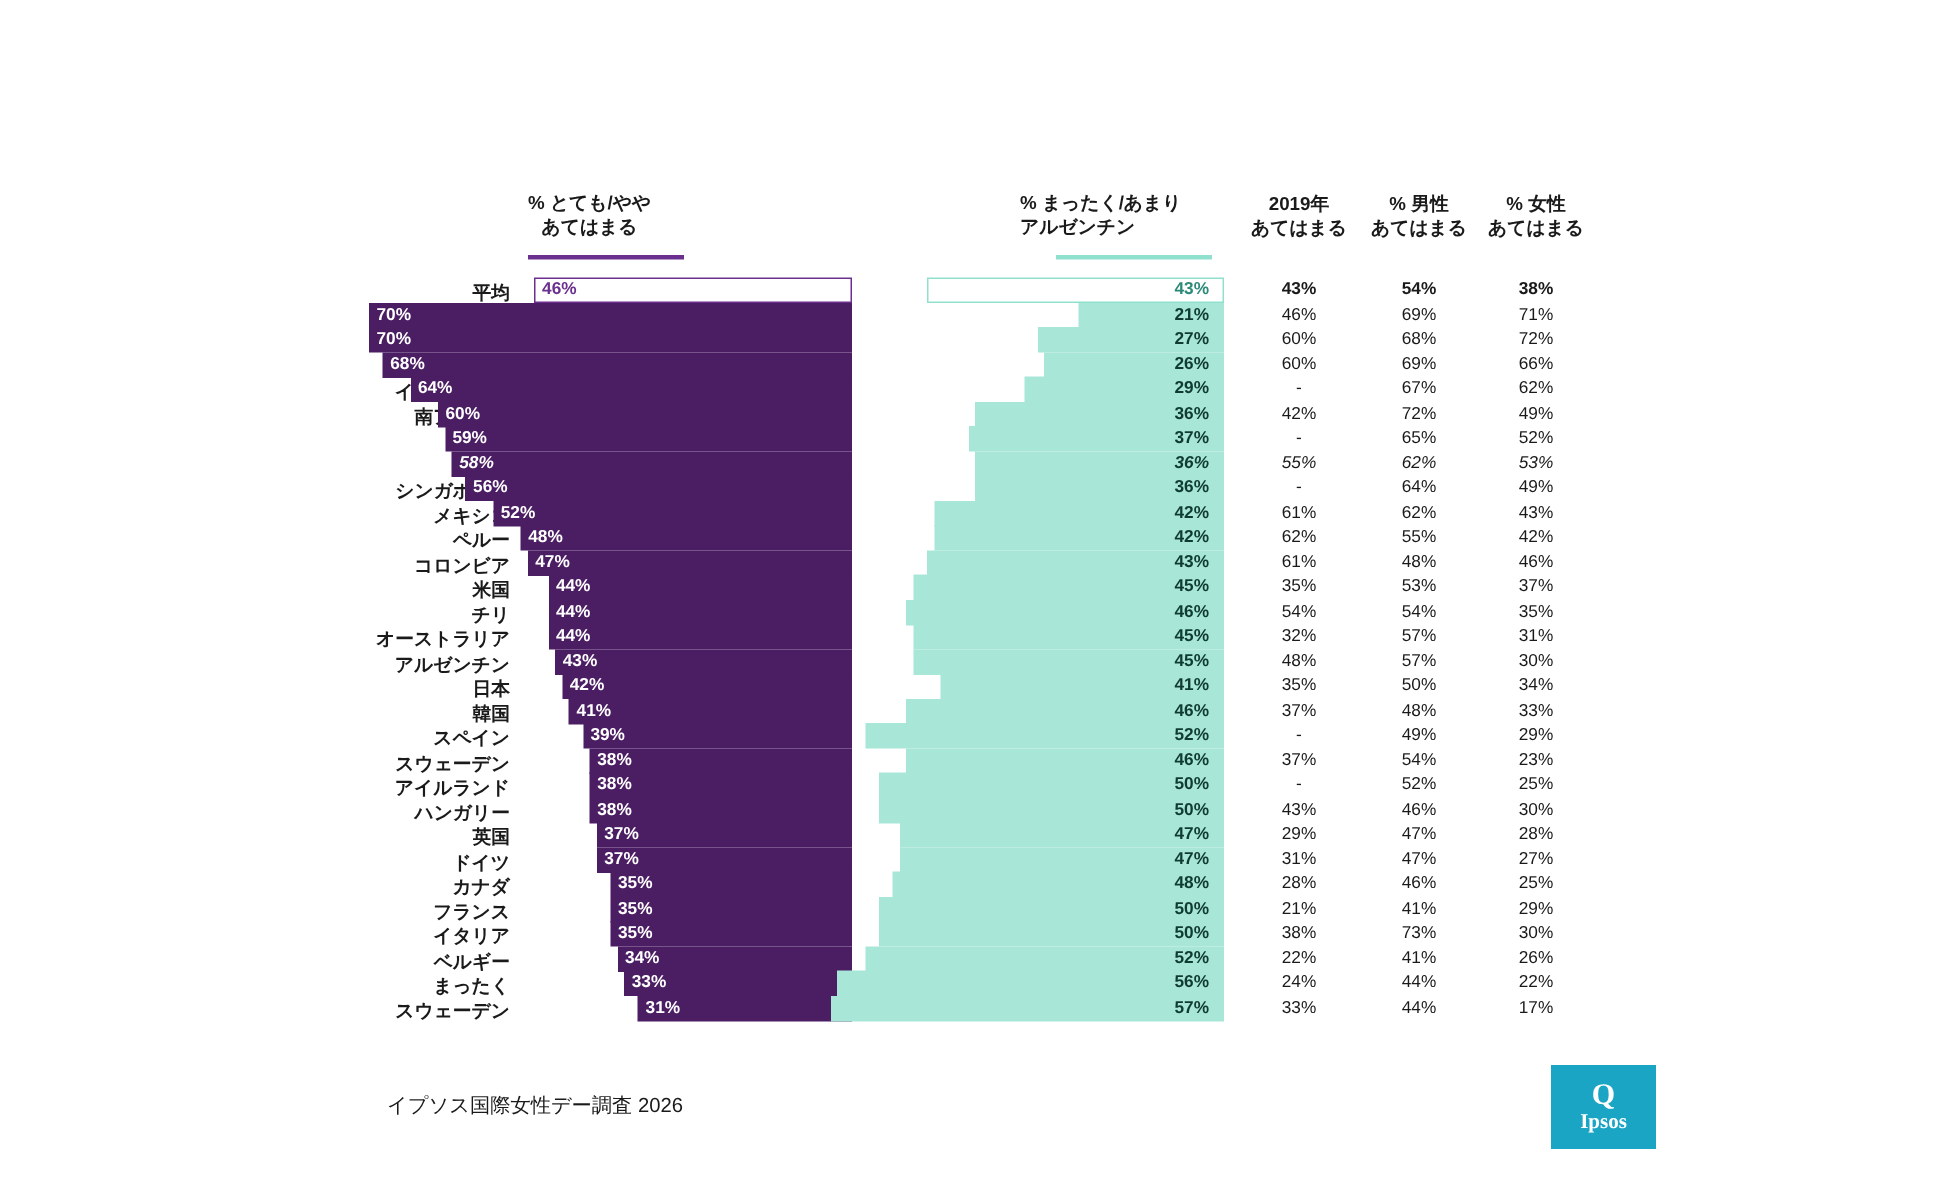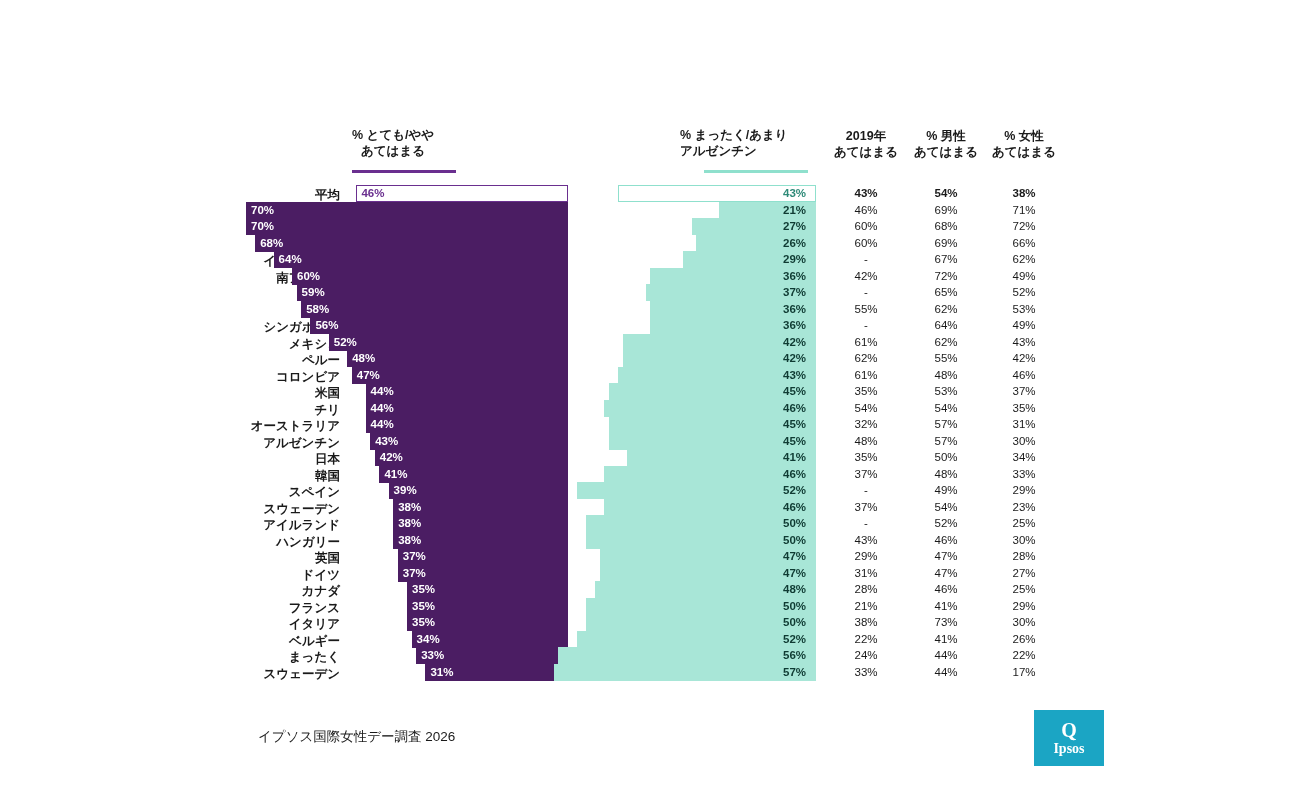--- a/index.html
+++ b/index.html
@@ -288,21 +288,21 @@
       <div class="row" style="height: 16.5px;">
         <div class="row-label">タイ</div>
         <div class="bar-left" style="left: 296.6px; width: 271.4px;"></div>
         <div class="bar-left-val" style="left: 301.6px;">59%</div>
         <div class="bar-right" style="left: 645.8px; width: 170.2px;"></div>
         <div class="bar-right-val" style="left: 783px;">37%</div>
         <div class="col col1">-</div>
         <div class="col col2">65%</div>
         <div class="col col3">52%</div>
       </div>
-      <div class="row" style="height: 16.5px;">
+      <div class="row" style="height: 16.5px; font-style: italic;">
         <div class="row-label">トルコ</div>
         <div class="bar-left" style="left: 301.2px; width: 266.8px;"></div>
         <div class="bar-left-val" style="left: 306.2px;">58%</div>
         <div class="bar-right" style="left: 650.4px; width: 165.6px;"></div>
         <div class="bar-right-val" style="left: 783px;">36%</div>
         <div class="col col1">55%</div>
         <div class="col col2">62%</div>
         <div class="col col3">53%</div>
       </div>
       <div class="row" style="height: 16.5px;">

